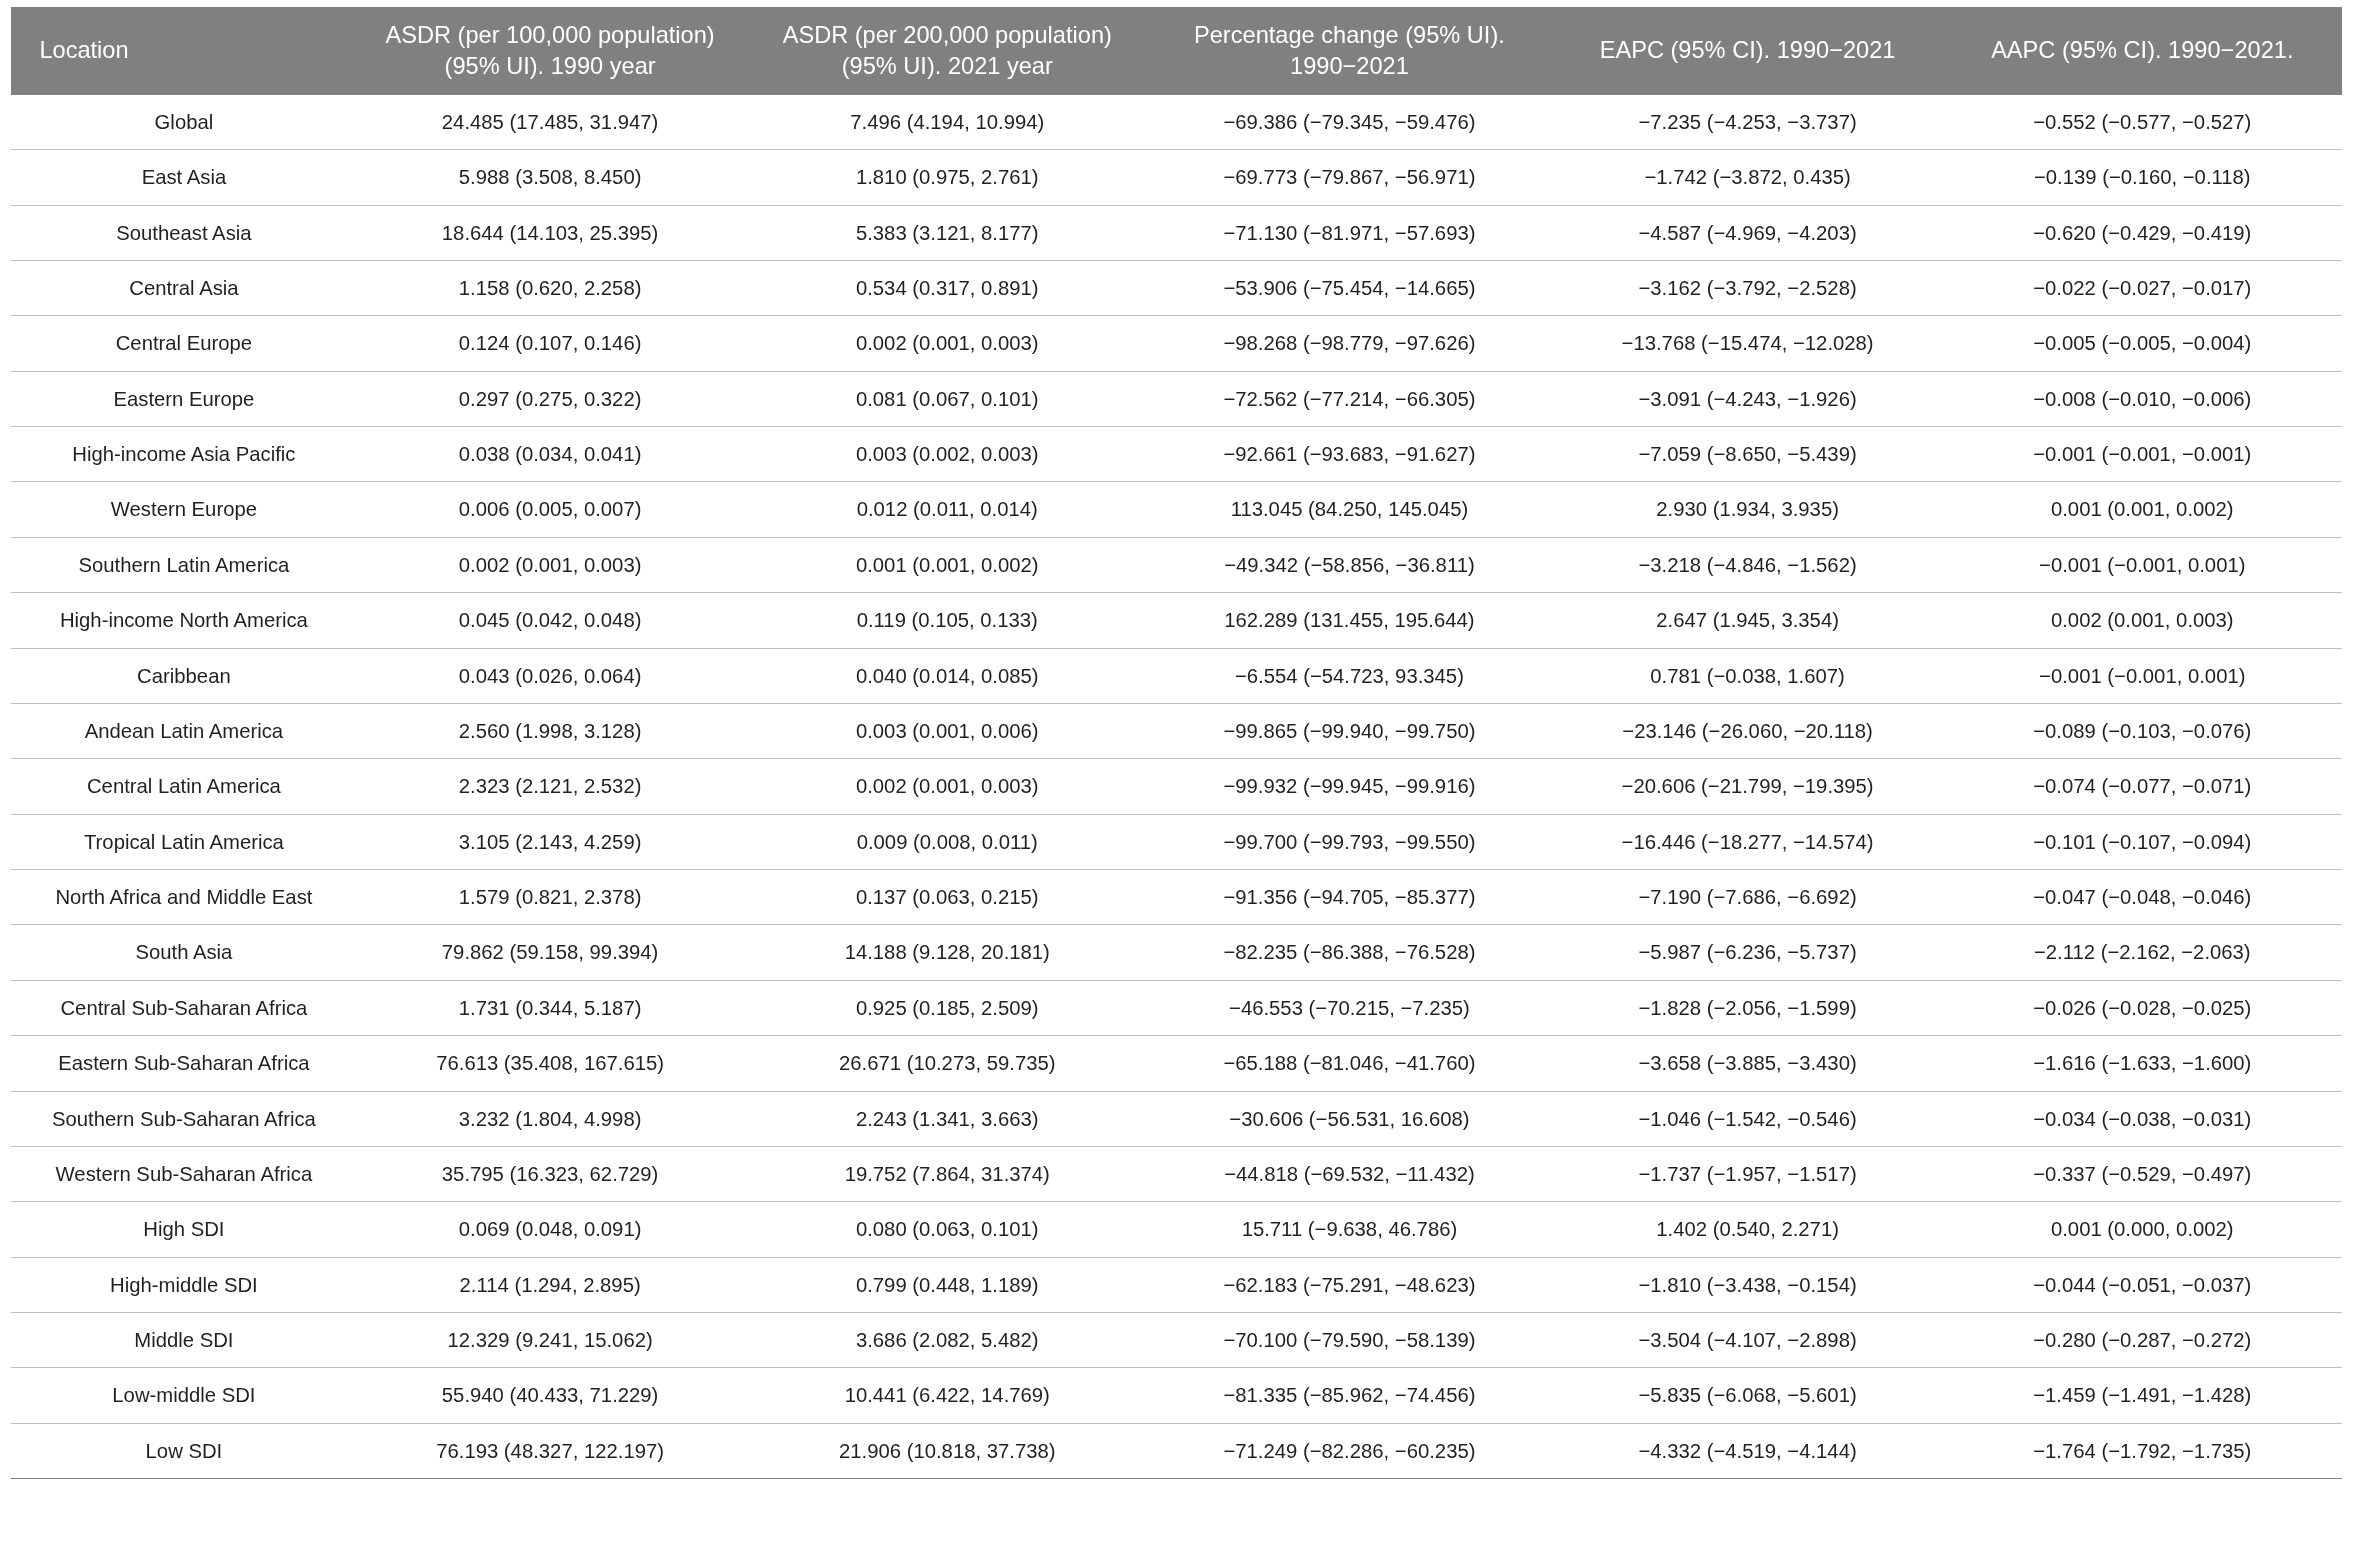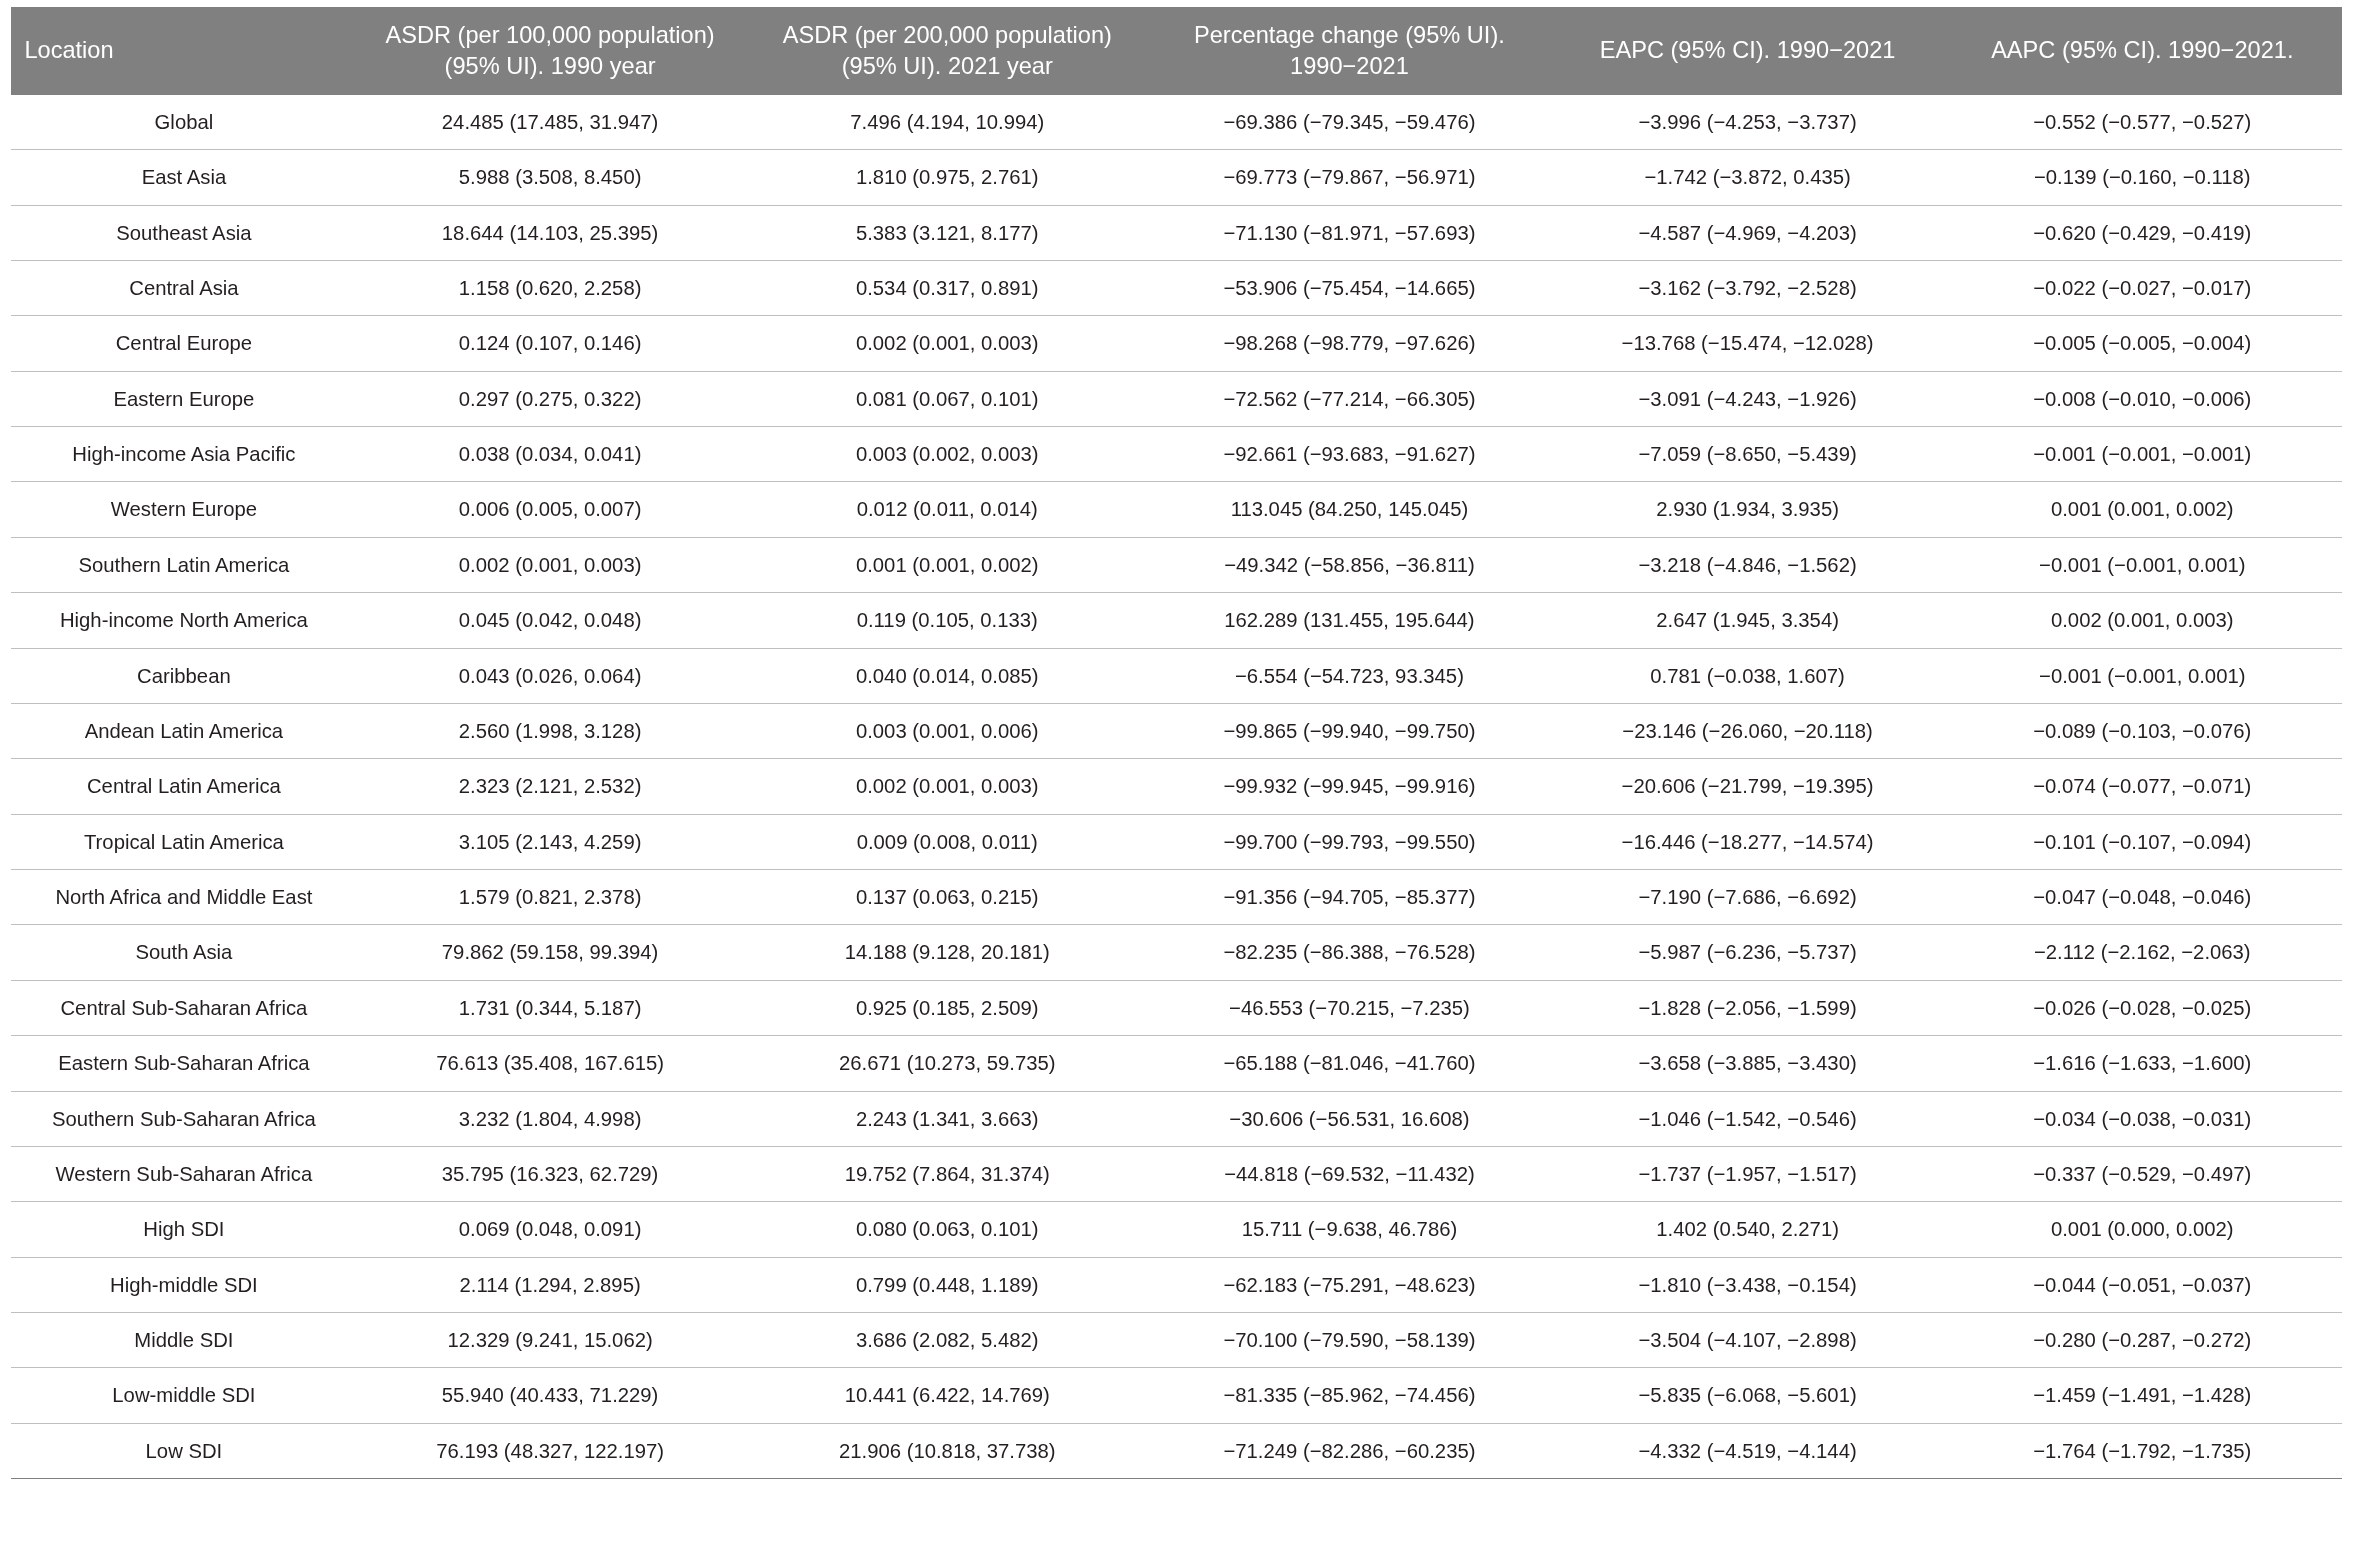--- a/index.html
+++ b/index.html
@@ -28,21 +28,21 @@
     color: #ffffff;
     font-weight: normal;
     font-size: 23.6px;
     line-height: 1.32;
     padding: 13px 8.1px;
     vertical-align: middle;
     border: none;
   }
   table.data-table thead th.loc-head {
     text-align: left;
-    padding-left: 13px;
+    padding-left: 28px;
   }
   table.data-table tbody td {
     font-size: 20.3px;
     line-height: 1.3;
     padding: 14px 8.1px;
     border-bottom: 0.8px solid #bfbfbf;
     text-align: center;
     vertical-align: middle;
     color: #231f20;
     white-space: nowrap;
@@ -87,21 +87,21 @@
           <th>EAPC (95% CI). 1990−2021</th>
           <th>AAPC (95% CI). 1990−2021.</th>
         </tr>
       </thead>
       <tbody id="table-body">
           <tr>
             <td class="loc-cell">Global</td>
             <td>24.485 (17.485, 31.947)</td>
             <td>7.496 (4.194, 10.994)</td>
             <td>−69.386 (−79.345, −59.476)</td>
-            <td>−3.996 (−4.253, −3.737)</td>
+            <td>−7.235 (−4.253, −3.737)</td>
             <td>−0.552 (−0.577, −0.527)</td>
           </tr>
           <tr>
             <td class="loc-cell">East Asia</td>
             <td>5.988 (3.508, 8.450)</td>
             <td>1.810 (0.975, 2.761)</td>
             <td>−69.773 (−79.867, −56.971)</td>
             <td>−1.742 (−3.872, 0.435)</td>
             <td>−0.139 (−0.160, −0.118)</td>
           </tr>

